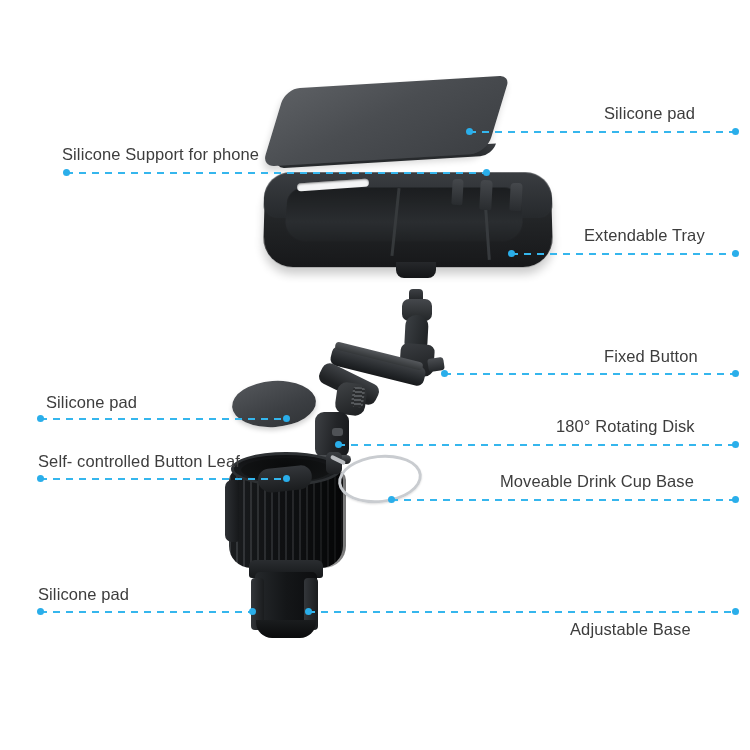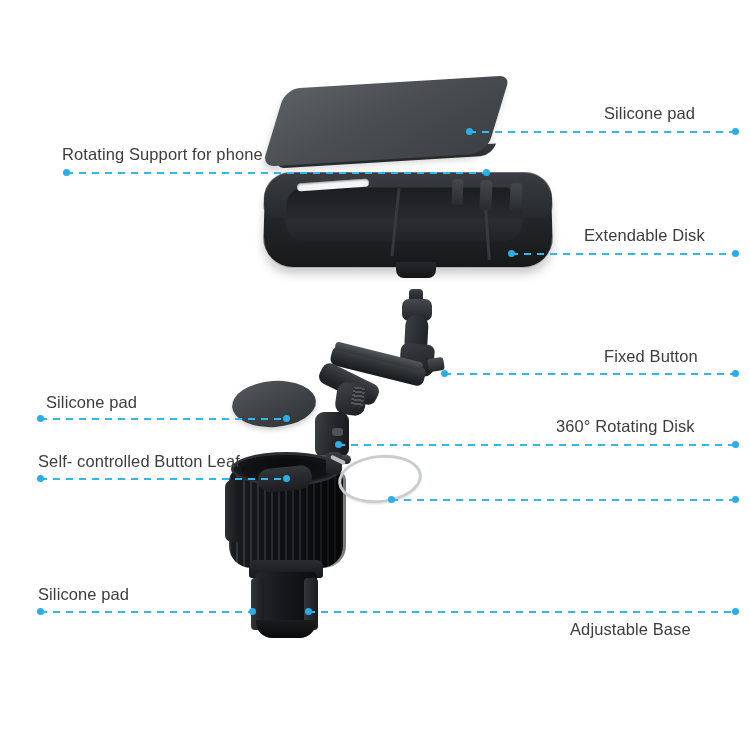--- a/index.html
+++ b/index.html
@@ -373,54 +373,55 @@
   <div class="art base-body"></div>
   <div class="art base-tab base-tab-l"></div>
   <div class="art base-tab base-tab-r"></div>
   <div class="art base-bottom"></div>
 
   <div class="callout-text right" style="left:604px; top:104px;">Silicone pad</div>
   <div class="leader" style="left:469px; top:131px; width:266px;"></div>
   <div class="dot" style="left:466px; top:128px;"></div>
   <div class="dot" style="left:732px; top:128px;"></div>
 
-  <div class="callout-text left" style="left:62px; top:145px;">Rotating Support for phone</div>
+  <div class="callout-text left" style="left:62px; top:145px;">Silicone Support for phone</div>
   <div class="leader" style="left:66px; top:172px; width:420px;"></div>
   <div class="dot" style="left:63px; top:169px;"></div>
   <div class="dot" style="left:483px; top:169px;"></div>
 
-  <div class="callout-text right" style="left:584px; top:226px;">Extendable Disk</div>
+  <div class="callout-text right" style="left:584px; top:226px;">Extendable Tray</div>
   <div class="leader" style="left:511px; top:253px; width:224px;"></div>
   <div class="dot" style="left:508px; top:250px;"></div>
   <div class="dot" style="left:732px; top:250px;"></div>
 
   <div class="callout-text right" style="left:604px; top:347px;">Fixed Button</div>
   <div class="leader" style="left:444px; top:373px; width:291px;"></div>
   <div class="dot" style="left:441px; top:370px;"></div>
   <div class="dot" style="left:732px; top:370px;"></div>
 
   <div class="callout-text left" style="left:46px; top:393px;">Silicone pad</div>
   <div class="leader" style="left:40px; top:478px; width:0px;"></div>
   <div class="leader" style="left:40px; top:472px; width:0px;"></div>
   <div class="leader" style="left:40px; top:479px; width:0px;"></div>
   <div class="leader" style="left:40px; top:478px; width:0px;"></div>
   <div class="leader" style="left:40px; top:418px; width:246px;"></div>
   <div class="dot" style="left:37px; top:415px;"></div>
   <div class="dot" style="left:283px; top:415px;"></div>
 
-  <div class="callout-text right" style="left:556px; top:417px;">360° Rotating Disk</div>
+  <div class="callout-text right" style="left:556px; top:417px;">180° Rotating Disk</div>
   <div class="leader" style="left:338px; top:444px; width:397px;"></div>
   <div class="dot" style="left:335px; top:441px;"></div>
   <div class="dot" style="left:732px; top:441px;"></div>
 
   <div class="callout-text left" style="left:38px; top:452px;">Self- controlled Button Leaf</div>
   <div class="leader" style="left:40px; top:478px; width:246px;"></div>
   <div class="dot" style="left:37px; top:475px;"></div>
   <div class="dot" style="left:283px; top:475px;"></div>
 
+  <div class="callout-text right" style="left:500px; top:472px;">Moveable Drink Cup Base</div>
   <div class="leader" style="left:391px; top:499px; width:344px;"></div>
   <div class="dot" style="left:388px; top:496px;"></div>
   <div class="dot" style="left:732px; top:496px;"></div>
 
   <div class="callout-text left" style="left:38px; top:585px;">Silicone pad</div>
   <div class="leader" style="left:40px; top:611px; width:212px;"></div>
   <div class="dot" style="left:37px; top:608px;"></div>
   <div class="dot" style="left:249px; top:608px;"></div>
 
   <div class="callout-text right" style="left:570px; top:585px;margin-top:35px;">Adjustable Base</div>

